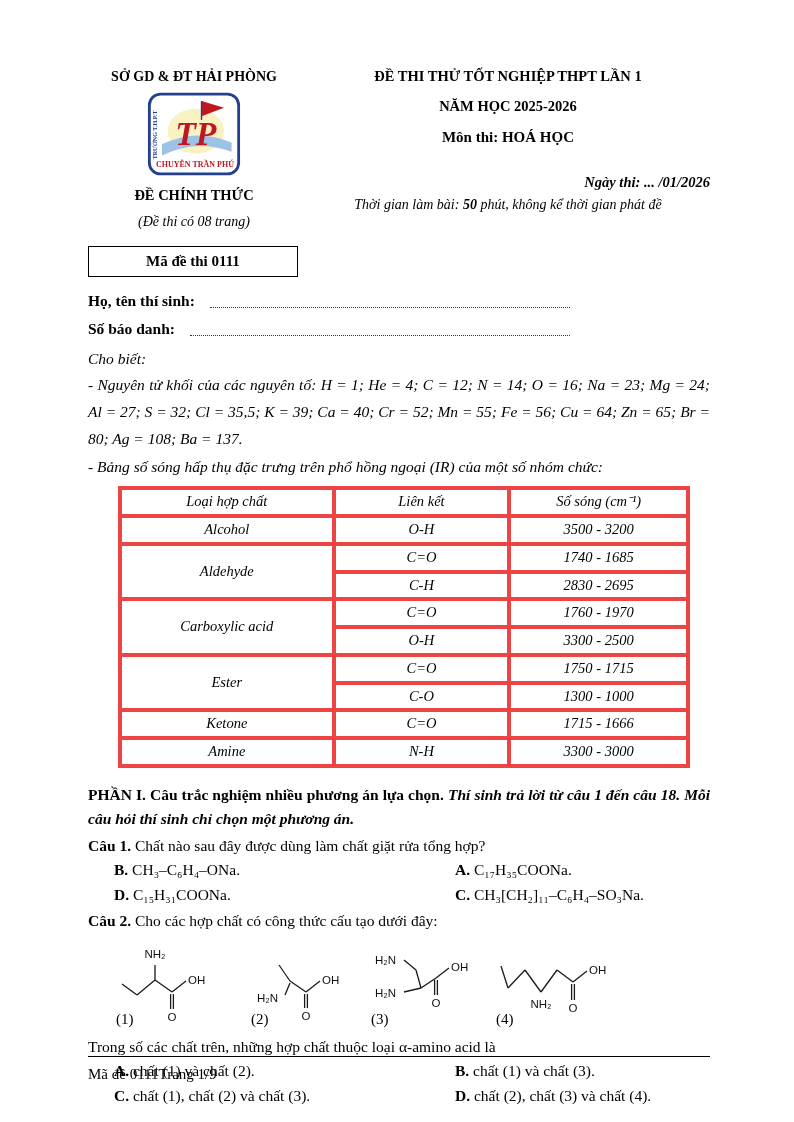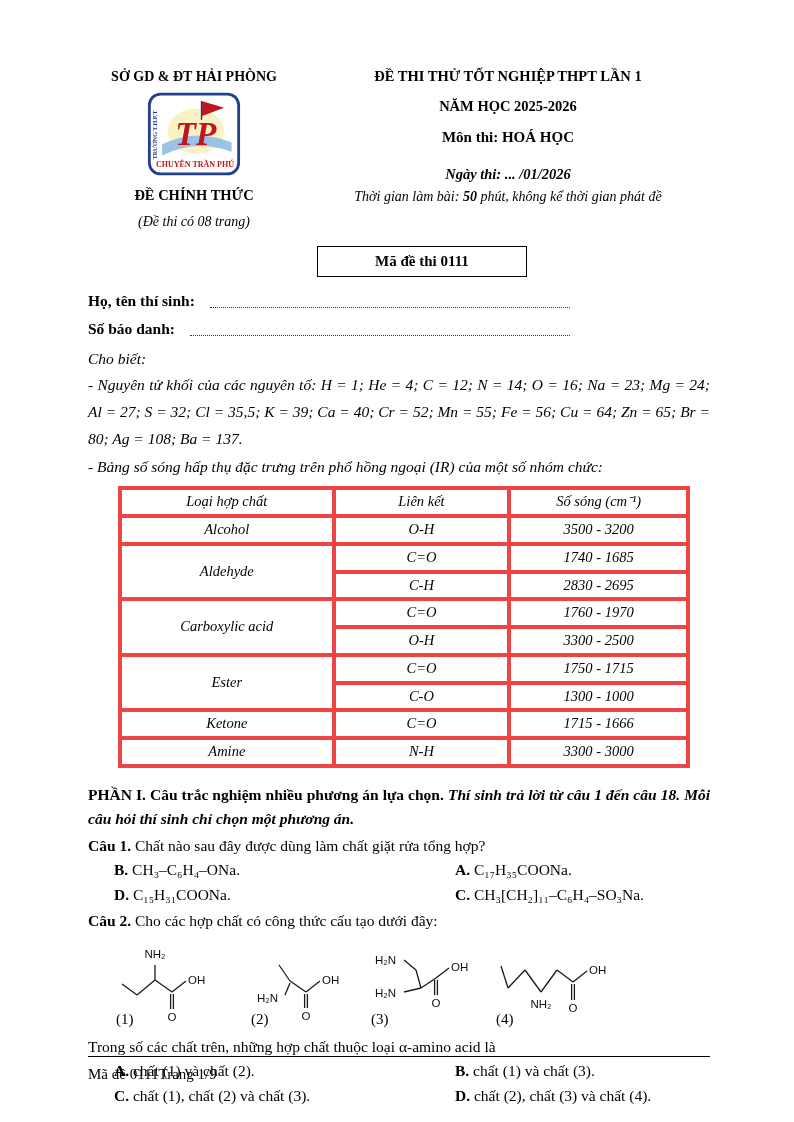--- a/index.html
+++ b/index.html
@@ -11,24 +11,24 @@
   .header { display:flex; align-items:flex-start; }
   .header-left { width:212px; text-align:center; flex:0 0 auto; }
   .dept { font-weight:bold; font-size:14px; }
   .logo-wrap { margin:4px auto 2px auto; width:94px; }
   .official { font-weight:bold; font-size:14.5px; margin-top:2px; }
   .pages-note { font-style:italic; font-size:14px; margin-top:4px; }
   .header-right { flex:1; text-align:center; padding-left:6px; }
   .t1,.t2 { font-weight:bold; font-size:14.5px; }
   .t2 { margin-top:8px; }
   .t3 { font-weight:bold; font-size:15px; margin-top:8px; }
-  .t4 { font-weight:bold; font-style:italic; font-size:14.5px; margin-top:16px; }
+  .t4 { font-weight:bold; font-style:italic; font-size:14.5px; margin-top:24px;text-align:right; }
   .t5 { font-style:italic; font-size:14px; }
 
-  .code-row { display:flex; justify-content:center; margin:14px -46px 0 0; }
+  .code-row { display:flex; justify-content:flex-start; margin:14px -46px 0 0; }
   .code-box { border:1.6px solid #000; width:210px; text-align:center; padding:3px 10px; font-weight:bold; font-size:15px; }
 
   
   .field-row { display:flex; align-items:flex-end; font-weight:bold; width:482px; margin-top:5px;gap:12px; }
   .field-row.first { margin-top:12px; }
   .dots { flex:1; height:1.1em; border-bottom:1.6px dotted #333; margin:0 0 4px 3px; }
 
   .cho-biet { font-style:italic; margin-top:7px; }
   .atomic { font-style:italic; text-align:justify; line-height:1.72; margin-top:2px; }
   .ir-intro { font-style:italic; margin-top:3px; }

